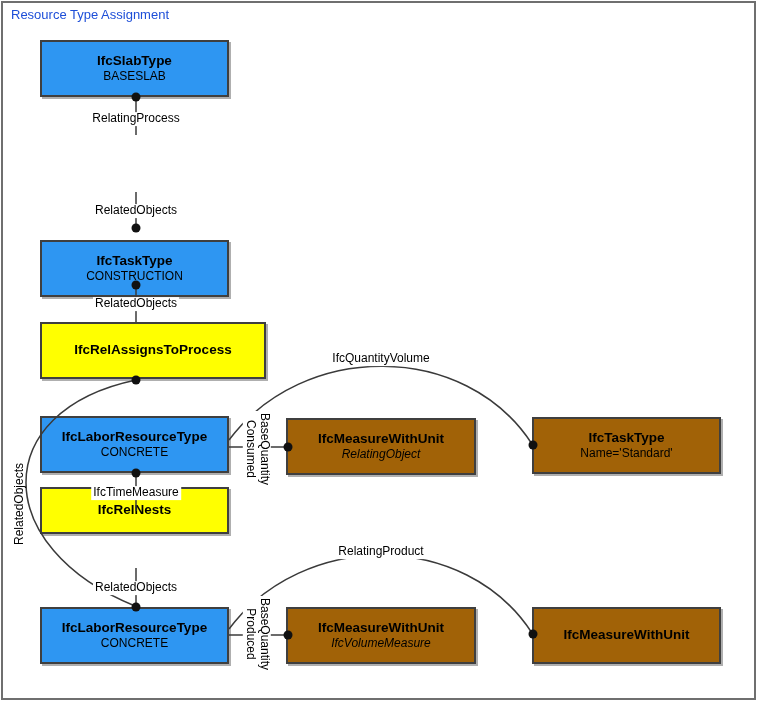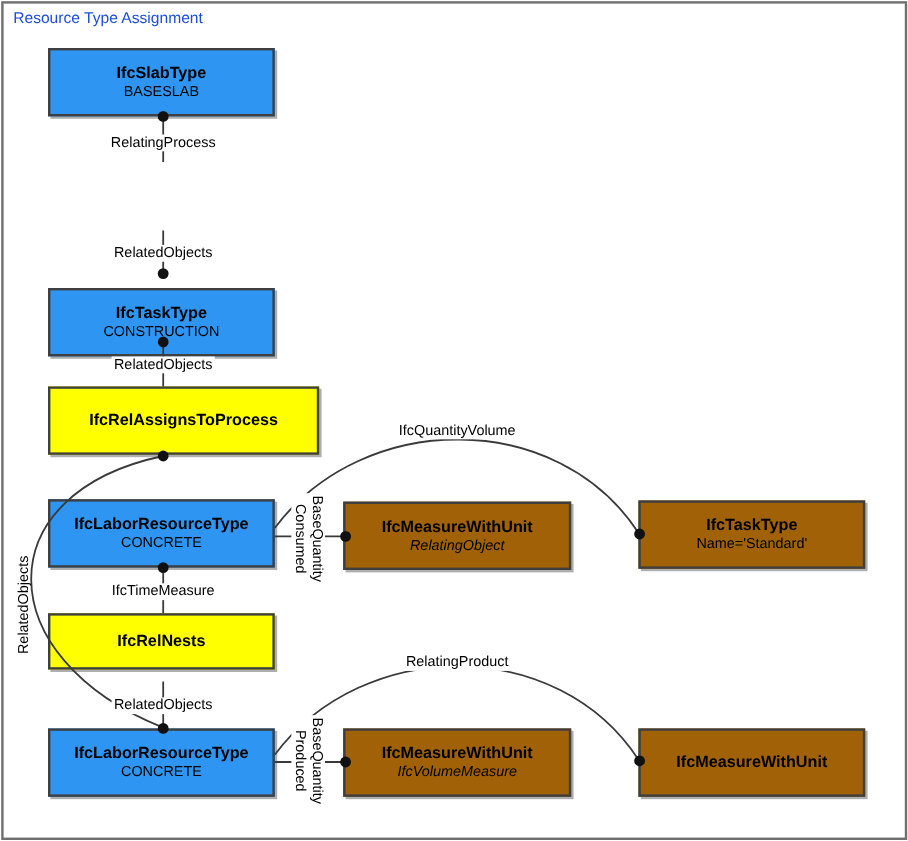--- a/index.html
+++ b/index.html
@@ -42,21 +42,21 @@
 
   <div class="node node-yellow" style="left:37px;top:319px;width:226px;height:57px">
     <div class="node-title">IfcRelAssignsToProcess</div>
   </div>
 
   <div class="node node-blue" style="left:37px;top:413px;width:189px;height:57px">
     <div class="node-title">IfcLaborResourceType</div>
     <div class="node-sub">CONCRETE</div>
   </div>
 
-  <div class="node node-yellow" style="left:37px;top:508px;width:189px;height:47px">
+  <div class="node node-yellow" style="left:37px;top:484px;width:189px;height:47px">
     <div class="node-title">IfcRelNests</div>
   </div>
 
   <div class="node node-blue" style="left:37px;top:604px;width:189px;height:57px">
     <div class="node-title">IfcLaborResourceType</div>
     <div class="node-sub">CONCRETE</div>
   </div>
 
   <div class="node node-green" style="left:283px;top:415px;width:190px;height:57px">
     <div class="node-title">IfcMeasureWithUnit</div>

